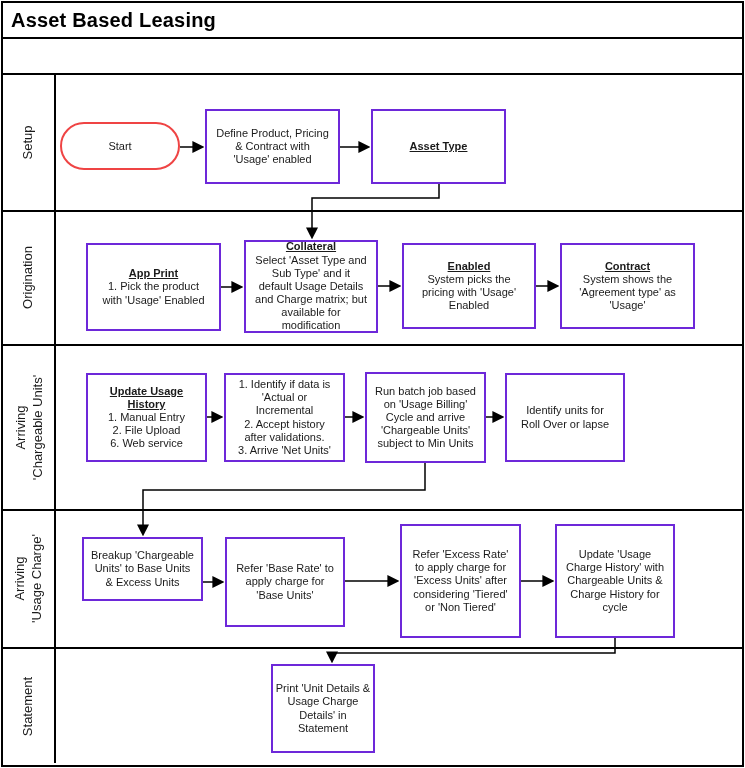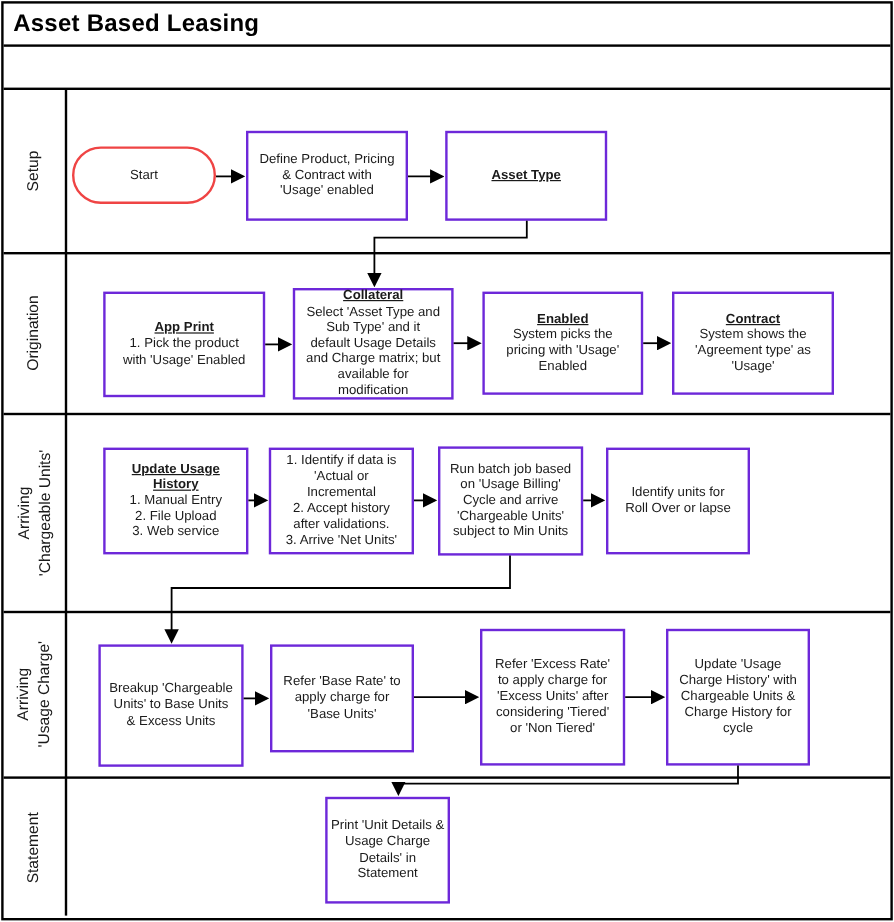--- a/index.html
+++ b/index.html
@@ -101,21 +101,21 @@
     <div class="bbody">System shows the
 'Agreement type' as
 'Usage'</div>
   </div>
 
   <div class="pbox" style="left:86px;top:373px;width:121px;height:89px;">
     <div class="btitle">Update Usage
 History</div>
     <div class="bbody">1. Manual Entry
 2. File Upload
-3. Web service</div>
+6. Web service</div>
   </div>
   <div class="pbox" style="left:224px;top:373px;width:121px;height:89px;">
     <div class="bbody">1. Identify if data is
 'Actual or
 Incremental
 2. Accept history
 after validations.
 3. Arrive 'Net Units'</div>
   </div>
   <div class="pbox" style="left:365px;top:372px;width:121px;height:91px;">
@@ -123,21 +123,21 @@
 on 'Usage Billing'
 Cycle and arrive
 'Chargeable Units'
 subject to Min Units</div>
   </div>
   <div class="pbox" style="left:505px;top:373px;width:120px;height:89px;">
     <div class="bbody">Identify units for
 Roll Over or lapse</div>
   </div>
 
-  <div class="pbox" style="left:82px;top:537px;width:121px;height:102px;">
+  <div class="pbox" style="left:82px;top:537px;width:121px;height:64px;">
     <div class="bbody">Breakup 'Chargeable
 Units' to Base Units
 &amp; Excess Units</div>
   </div>
   <div class="pbox" style="left:225px;top:537px;width:120px;height:90px;">
     <div class="bbody">Refer 'Base Rate' to
 apply charge for
 'Base Units'</div>
   </div>
   <div class="pbox" style="left:400px;top:524px;width:121px;height:114px;">

